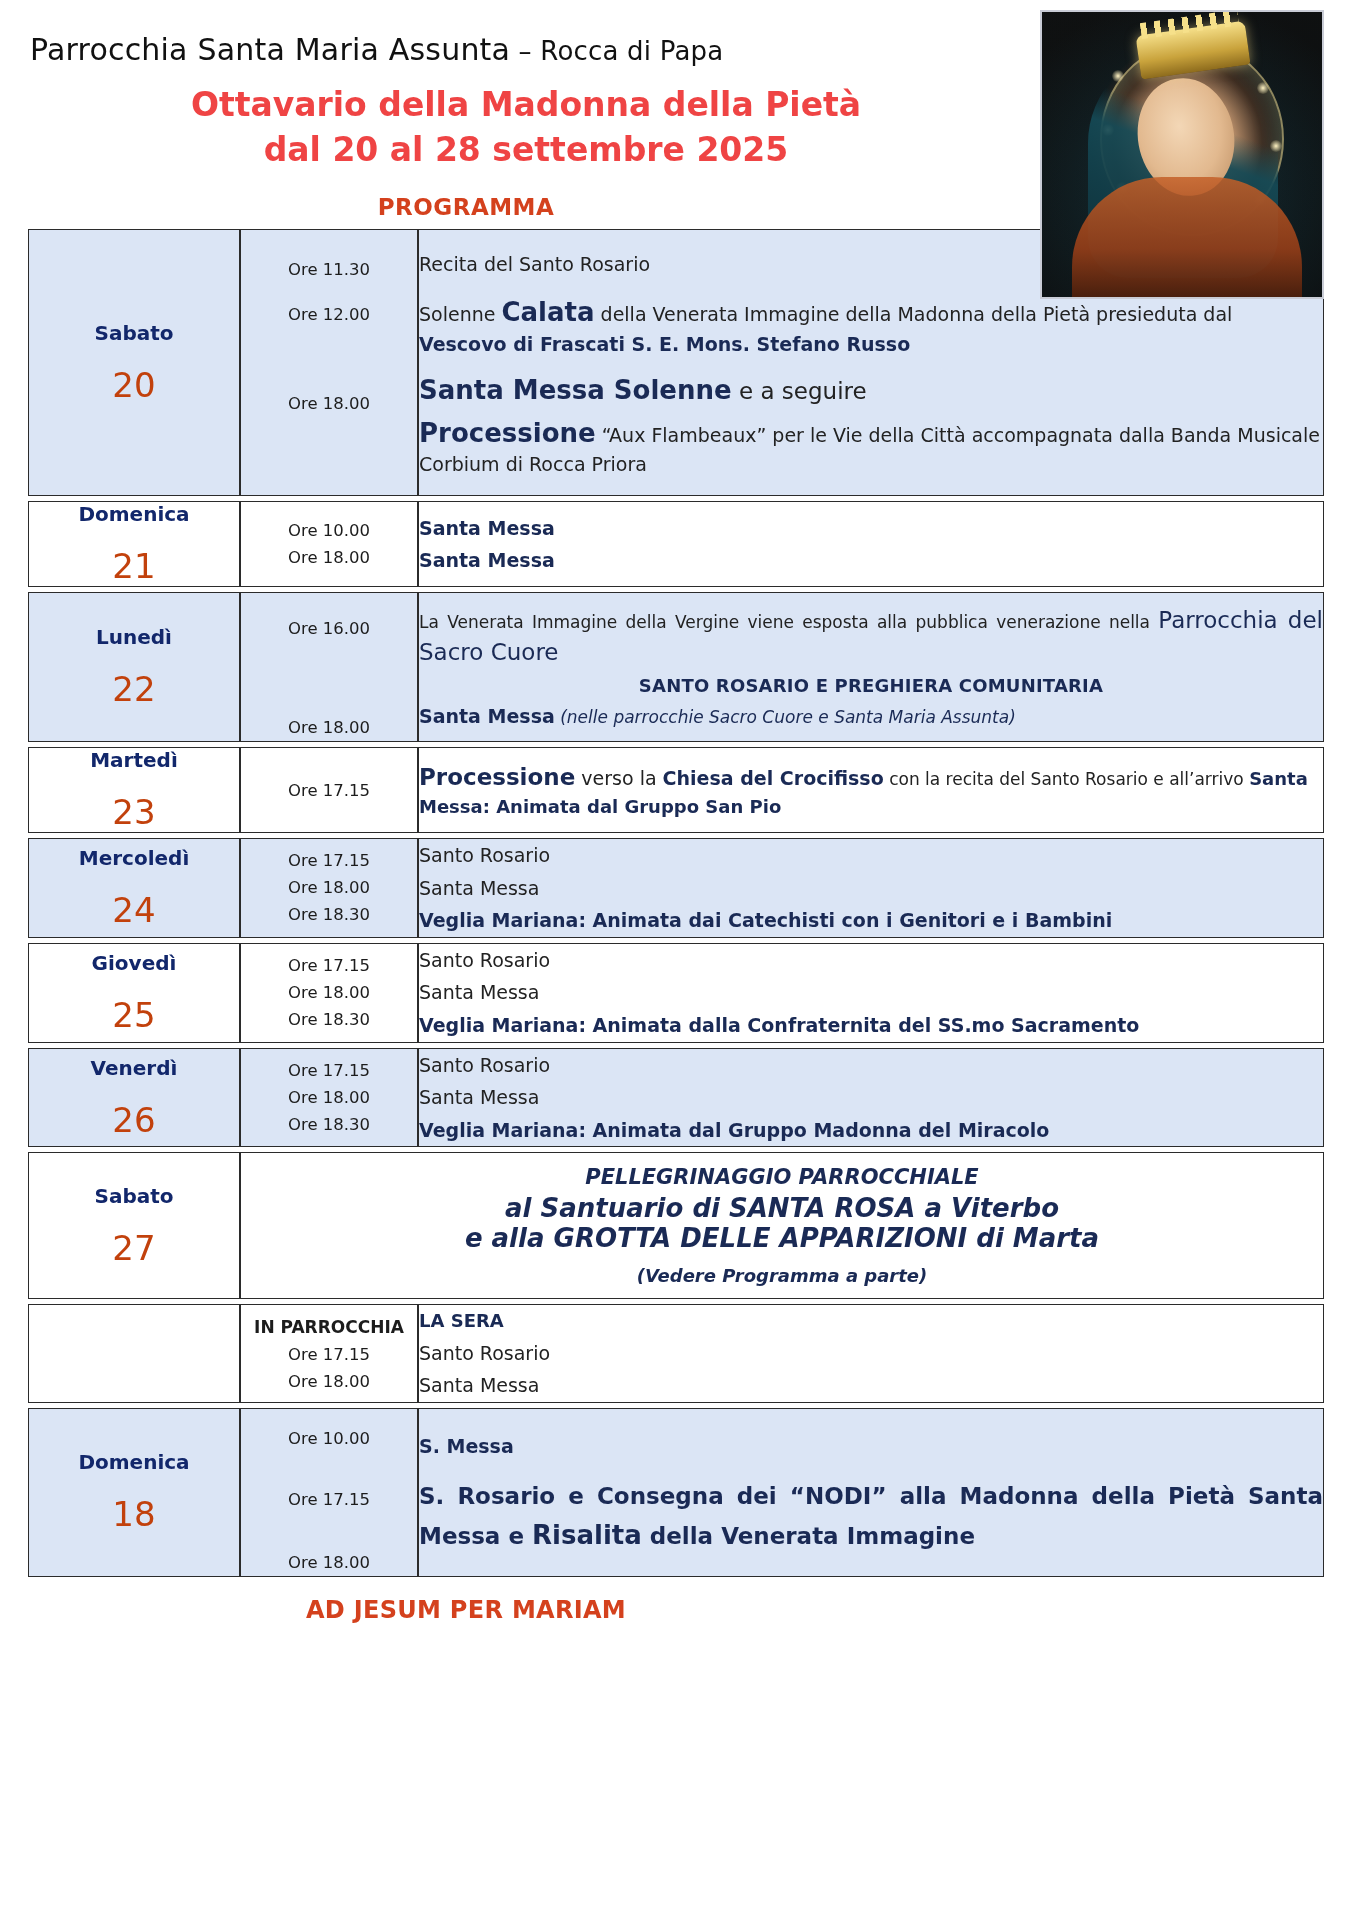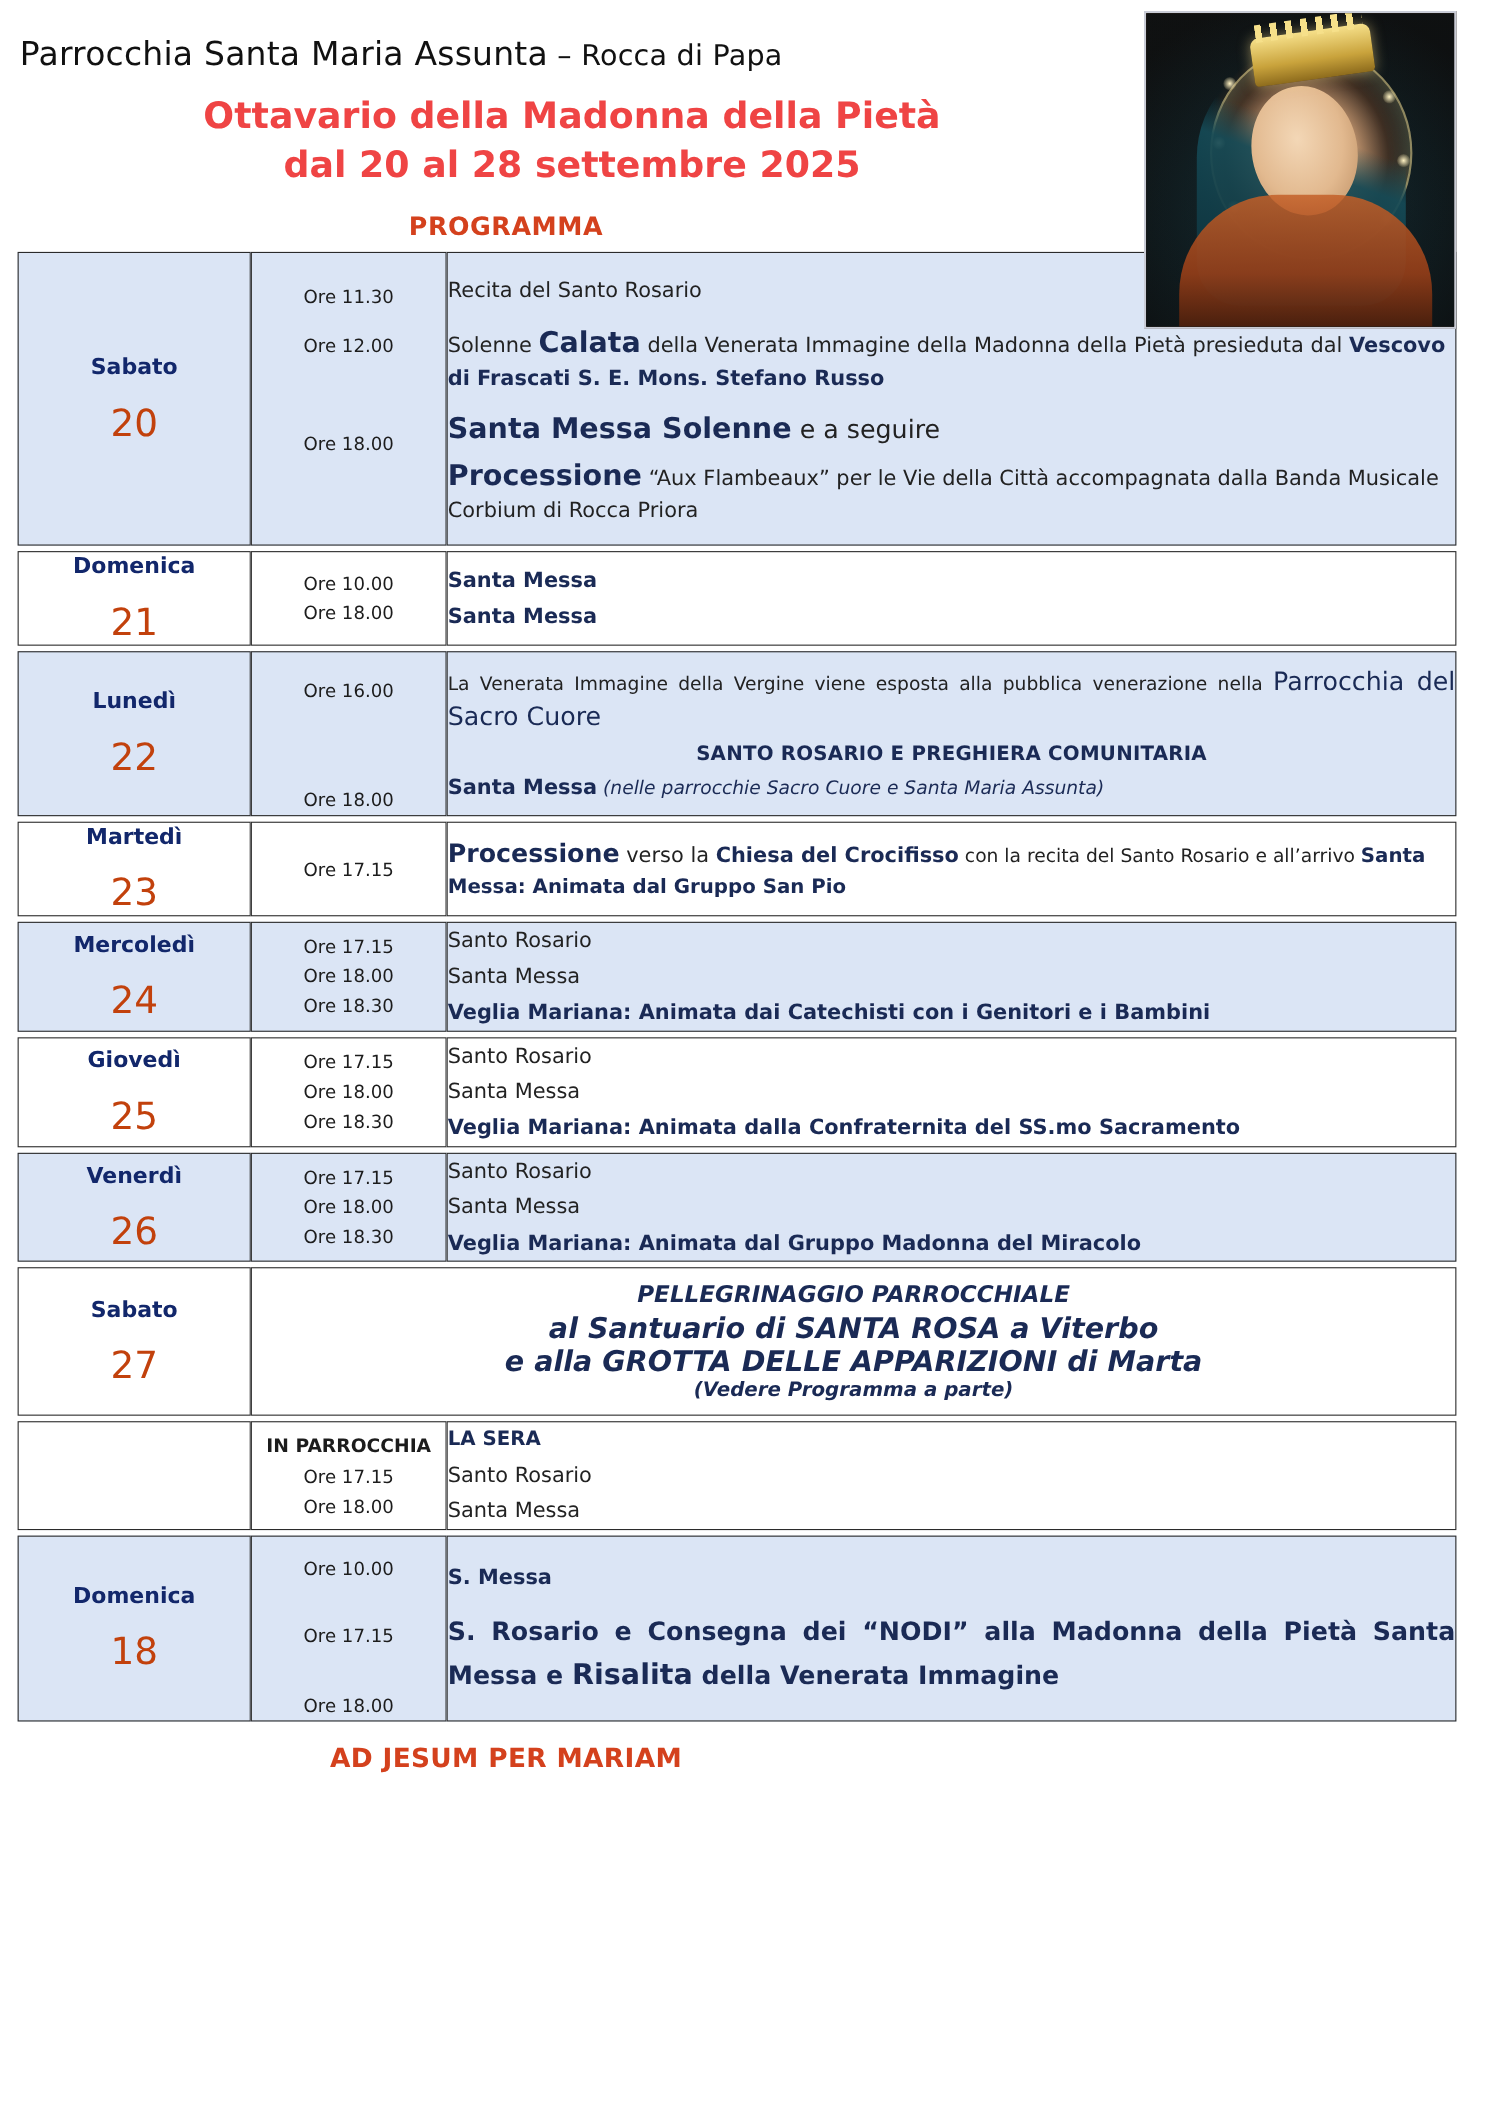--- a/index.html
+++ b/index.html
@@ -11,21 +11,21 @@
     min-height: 1920px;
     background: #ffffff;
     font-family: "DejaVu Sans", sans-serif;
     color: #1a2a55;
   }
   .page {
     position: relative;
     width: 1358px;
     min-height: 1920px;
     box-sizing: border-box;
-    padding: 26px 34px 10px 16px;
+    padding: 26px 34px 10px 28px;
   }
   
   .parish-line {
     font-size: 29px;
     color: #111111;
     letter-spacing: 0.2px;
     margin: 6px 0 0 2px;
     white-space: nowrap;
   }
   .parish-line .big {
@@ -207,21 +207,21 @@
     padding-right: 420px;
     font-size: 24px;
     font-weight: bold;
     color: #d4411d;
     letter-spacing: 0.3px;
   }
   .pell-block { text-align: center; padding: 12px 10px; font-style: italic; }
   .pell-1 { font-size: 21px; font-weight: bold; }
   .pell-2 { font-size: 26px; font-weight: bold; margin-top: 4px; }
   .pell-3 { font-size: 26px; font-weight: bold; }
-  .pell-4 { font-size: 18px; font-weight: bold; margin-top: 0; }
+  .pell-4 { font-size: 18px; font-weight: bold; margin-top: 12px; }
 </style>
 </head>
 <body>
 
 <div class="page">
 
   <div class="parish-line">
     <span class="big">Parrocchia Santa Maria Assunta</span><span class="small"> – </span><span class="small">Rocca di Papa</span>
   </div>
 

